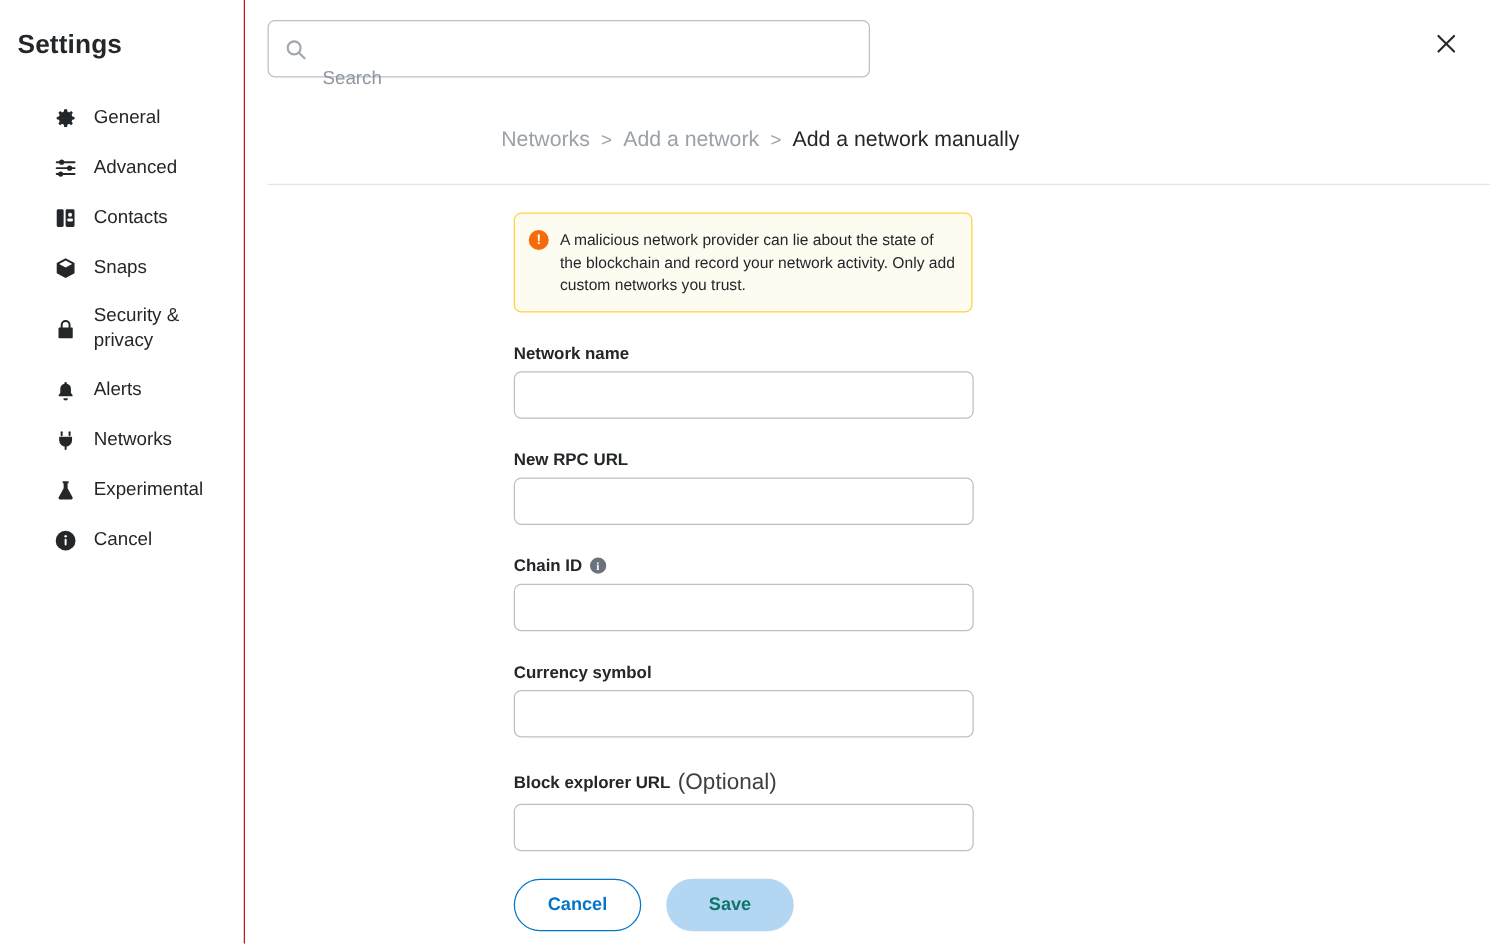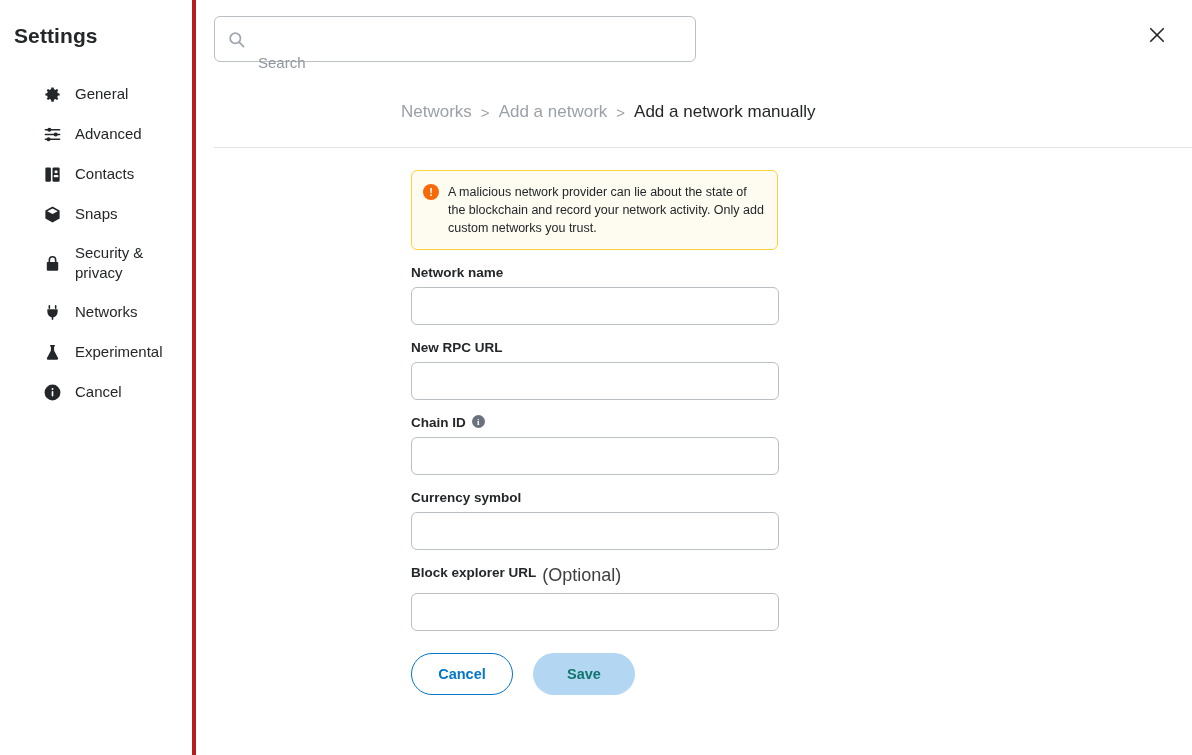--- a/index.html
+++ b/index.html
@@ -16,21 +16,21 @@
     width: 1192px; height: 755px;
     display: flex;
   }
 
   
   .sidebar {
     width: 196px;
     min-width: 196px;
     height: 755px;
     background: #ffffff;
-    border-right: 4px solid #b91c1c;
+    border-right: 1px solid #b91c1c;
     padding-top: 18px;
   }
   .settings-title {
     font-size: 21px;
     font-weight: bold;
     color: #24272a;
     padding: 6px 0 0 14px;
     letter-spacing: .1px;
   }
   .nav {
@@ -162,23 +162,24 @@
   .warning-text {
     font-size: 12.5px;
     line-height: 1.45;
     color: #24272a;
   }
 
   .field-label {
     font-size: 13.5px;
     font-weight: bold;
     color: #24272a;
-    margin-top: 15px;
+    margin-top: 25px;
     margin-bottom: 7px;
     display: flex;
+    align-items: center;
     gap: 6px;
   }
   .field-label .optional {
     font-weight: normal;
     color: #404040;
     font-size: 18px;
   }
   .info-dot {
     width: 13px; height: 13px;
     border-radius: 50%;
@@ -290,20 +291,28 @@
 
       <div class="nav-item">
         <span class="nav-icon">
           <svg width="19" height="19" viewBox="0 0 24 24" fill="currentColor">
               <path d="M7 10V7.5a5 5 0 0110 0V10h1.2c.6 0 1 .4 1 1v9c0 .6-.4 1-1 1H5.8c-.6 0-1-.4-1-1v-9c0-.6.4-1 1-1H7zm2 0h6V7.5a3 3 0 10-6 0V10z"></path>
             </svg>
         </span>
         <span class="nav-label">Security &amp; privacy</span>
       </div>
 
+      <div class="nav-item">
+        <span class="nav-icon">
+          <svg width="19" height="19" viewBox="0 0 24 24" fill="currentColor">
+              <path d="M12 22a2.4 2.4 0 002.4-2.2H9.6A2.4 2.4 0 0012 22zm7-5.6l-1.6-2v-4a5.5 5.5 0 00-4.2-5.3V4.4a1.2 1.2 0 00-2.4 0v.7A5.5 5.5 0 006.6 10.4v4L5 16.4v1.2h14v-1.2z"></path>
+            </svg>
+        </span>
+        <span class="nav-label">Alerts</span>
+      </div>
 
       <div class="nav-item">
         <span class="nav-icon">
           <svg width="19" height="19" viewBox="0 0 24 24" fill="currentColor">
               <rect x="7" y="2.5" width="2" height="5" rx="1"></rect>
               <rect x="15" y="2.5" width="2" height="5" rx="1"></rect>
               <path d="M5.5 8h13v3.5a6.5 6.5 0 01-13 0V8z"></path>
               <rect x="11" y="17" width="2" height="4.5" rx="1"></rect>
             </svg>
         </span>

